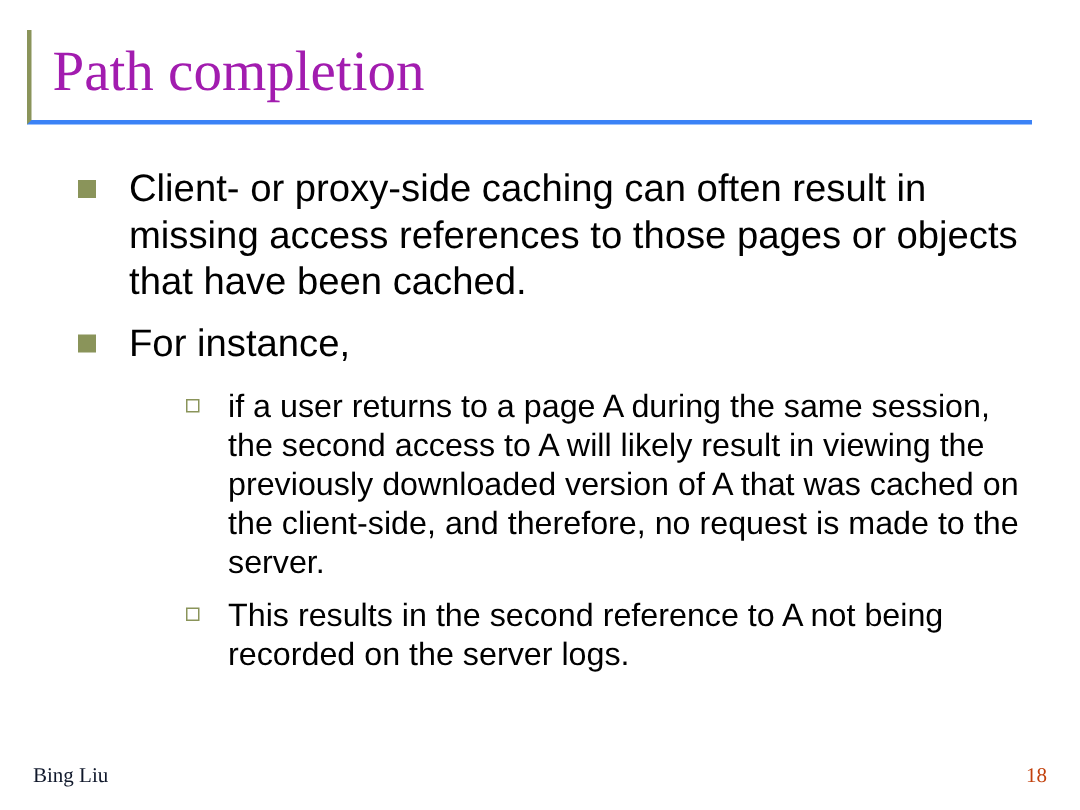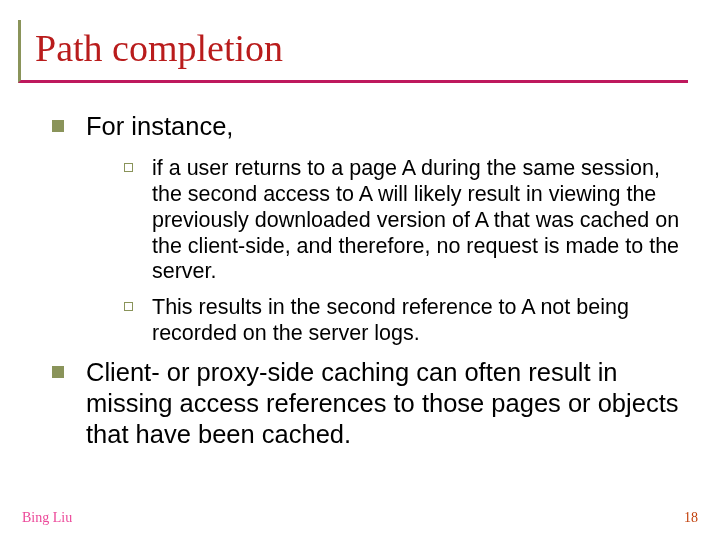--- a/index.html
+++ b/index.html
@@ -13,24 +13,24 @@
   .slide {
     width: 720px;
     height: 540px;
     position: relative;
     padding: 20px 32px 0 32px;
   }
   .title {
     font-family: Garamond, "Times New Roman", Georgia, serif;
     font-size: 38px;
     font-weight: 400;
-    color: #b91c1c;
+    color: #a21caf;
     padding: 6px 0 10px 4px;
     border-left: 3px solid #8a945a;
-    border-bottom: 3px solid #be185d;
+    border-bottom: 3px solid #3b82f6;
     margin-bottom: 28px;
     margin-left: -14px;
     padding-left: 14px;
   }
   ul.level1 {
     list-style: none;
     margin: 0 8px 0 20px;
   }
   ul.level1 > li {
     position: relative;
@@ -66,55 +66,55 @@
     height: 9px;
     border: 1.5px solid #8a945a;
     background: transparent;
   }
   .footer-left {
     position: absolute;
     left: 22px;
     bottom: 14px;
     font-family: Garamond, "Times New Roman", Georgia, serif;
     font-size: 14px;
-    color: #ec4899;
+    color: #0f172a;
   }
   .footer-right {
     position: absolute;
     right: 22px;
     bottom: 14px;
     font-family: Garamond, "Times New Roman", Georgia, serif;
     font-size: 14px;
     color: #c2410c;
   }
 </style>
 </head>
 <body>
 
 <div class="slide">
 
   <div class="title">Path completion</div>
 
   <ul class="level1">
     <li>
       <span class="sqbullet"></span>
+      <span>Client- or proxy-side caching can often result in missing access references to those pages or objects that have been cached.</span>
+    </li>
+    <li>
+      <span class="sqbullet"></span>
       <span>For instance,</span>
       <ul class="level2">
         <li>
           <span class="sqbullet"></span>
           <span>if a user returns to a page A during the same session, the second access to A will likely result in viewing the previously downloaded version of A that was cached on the client-side, and therefore, no request is made to the server.</span>
         </li>
         <li>
           <span class="sqbullet"></span>
           <span>This results in the second reference to A not being recorded on the server logs.</span>
         </li>
       </ul>
     </li>
-    <li>
-      <span class="sqbullet"></span>
-      <span>Client- or proxy-side caching can often result in missing access references to those pages or objects that have been cached.</span>
-    </li>
   </ul>
 
   <div class="footer-left">Bing Liu</div>
   <div class="footer-right">18</div>
 
 </div>
 
 </body></html>

